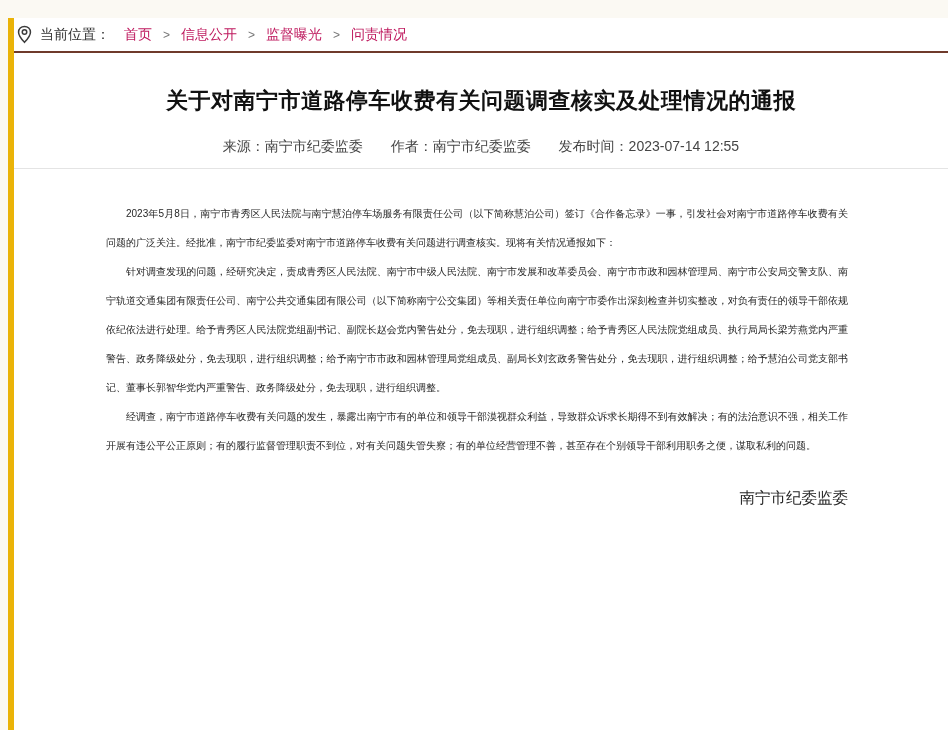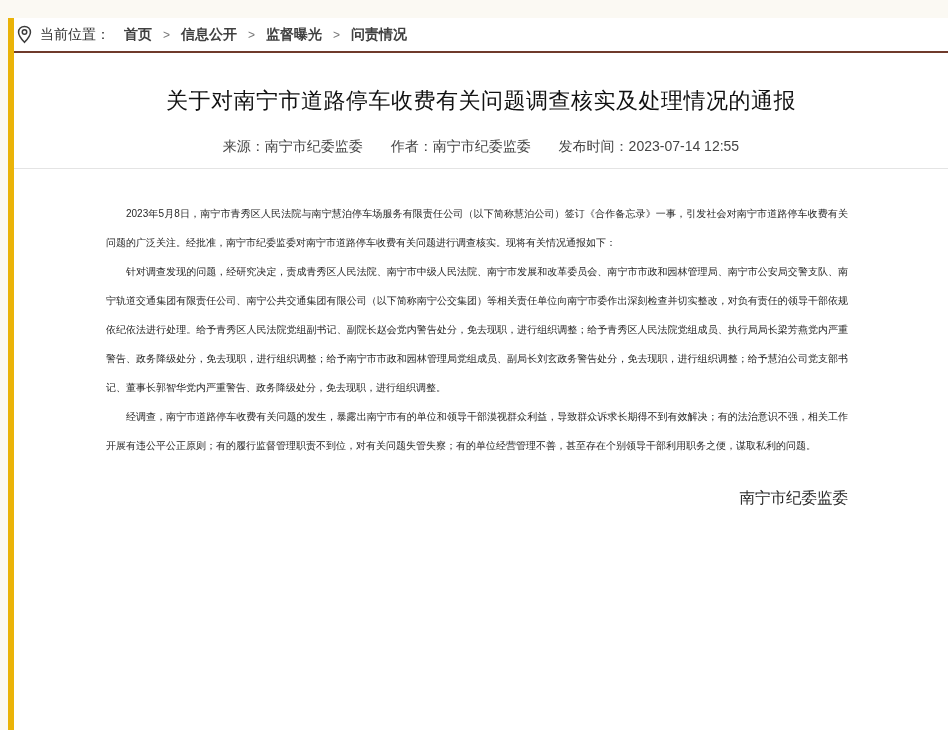--- a/index.html
+++ b/index.html
@@ -19,30 +19,30 @@
   .breadcrumb-bar {
     display: flex;
     align-items: center;
     height: 33px;
     padding-left: 2px;
     font-size: 14px;
     color: #3a3a3a;
   }
   .pin-icon { width: 15px; height: 19px; margin: 0 8px 0 1px; flex: 0 0 auto; }
   .crumb-label { color: #333; margin-right: 14px; }
-  .crumb-link { color: #404040; text-decoration: none; cursor: pointer; font-weight: bold; }
+  .crumb-link { color: #be185d; text-decoration: none; cursor: pointer; }
   .crumb-sep { color: #777; margin: 0 11px; font-size: 12px; }
   .accent-rule { height: 2px; background: #6f3a2b; width: 100%; }
 
   
   .article-title {
     margin-top: 33px;
     text-align: center;
     font-size: 22px;
-    font-weight: normal;
+    font-weight: bold;
     color: #111111;
     letter-spacing: 0.5px;
   }
   .article-meta {
     margin-top: 22px;
     text-align: center;
     font-size: 14px;
     color: #454545;
   }
   .article-meta .meta-item { margin: 0 12px; }

